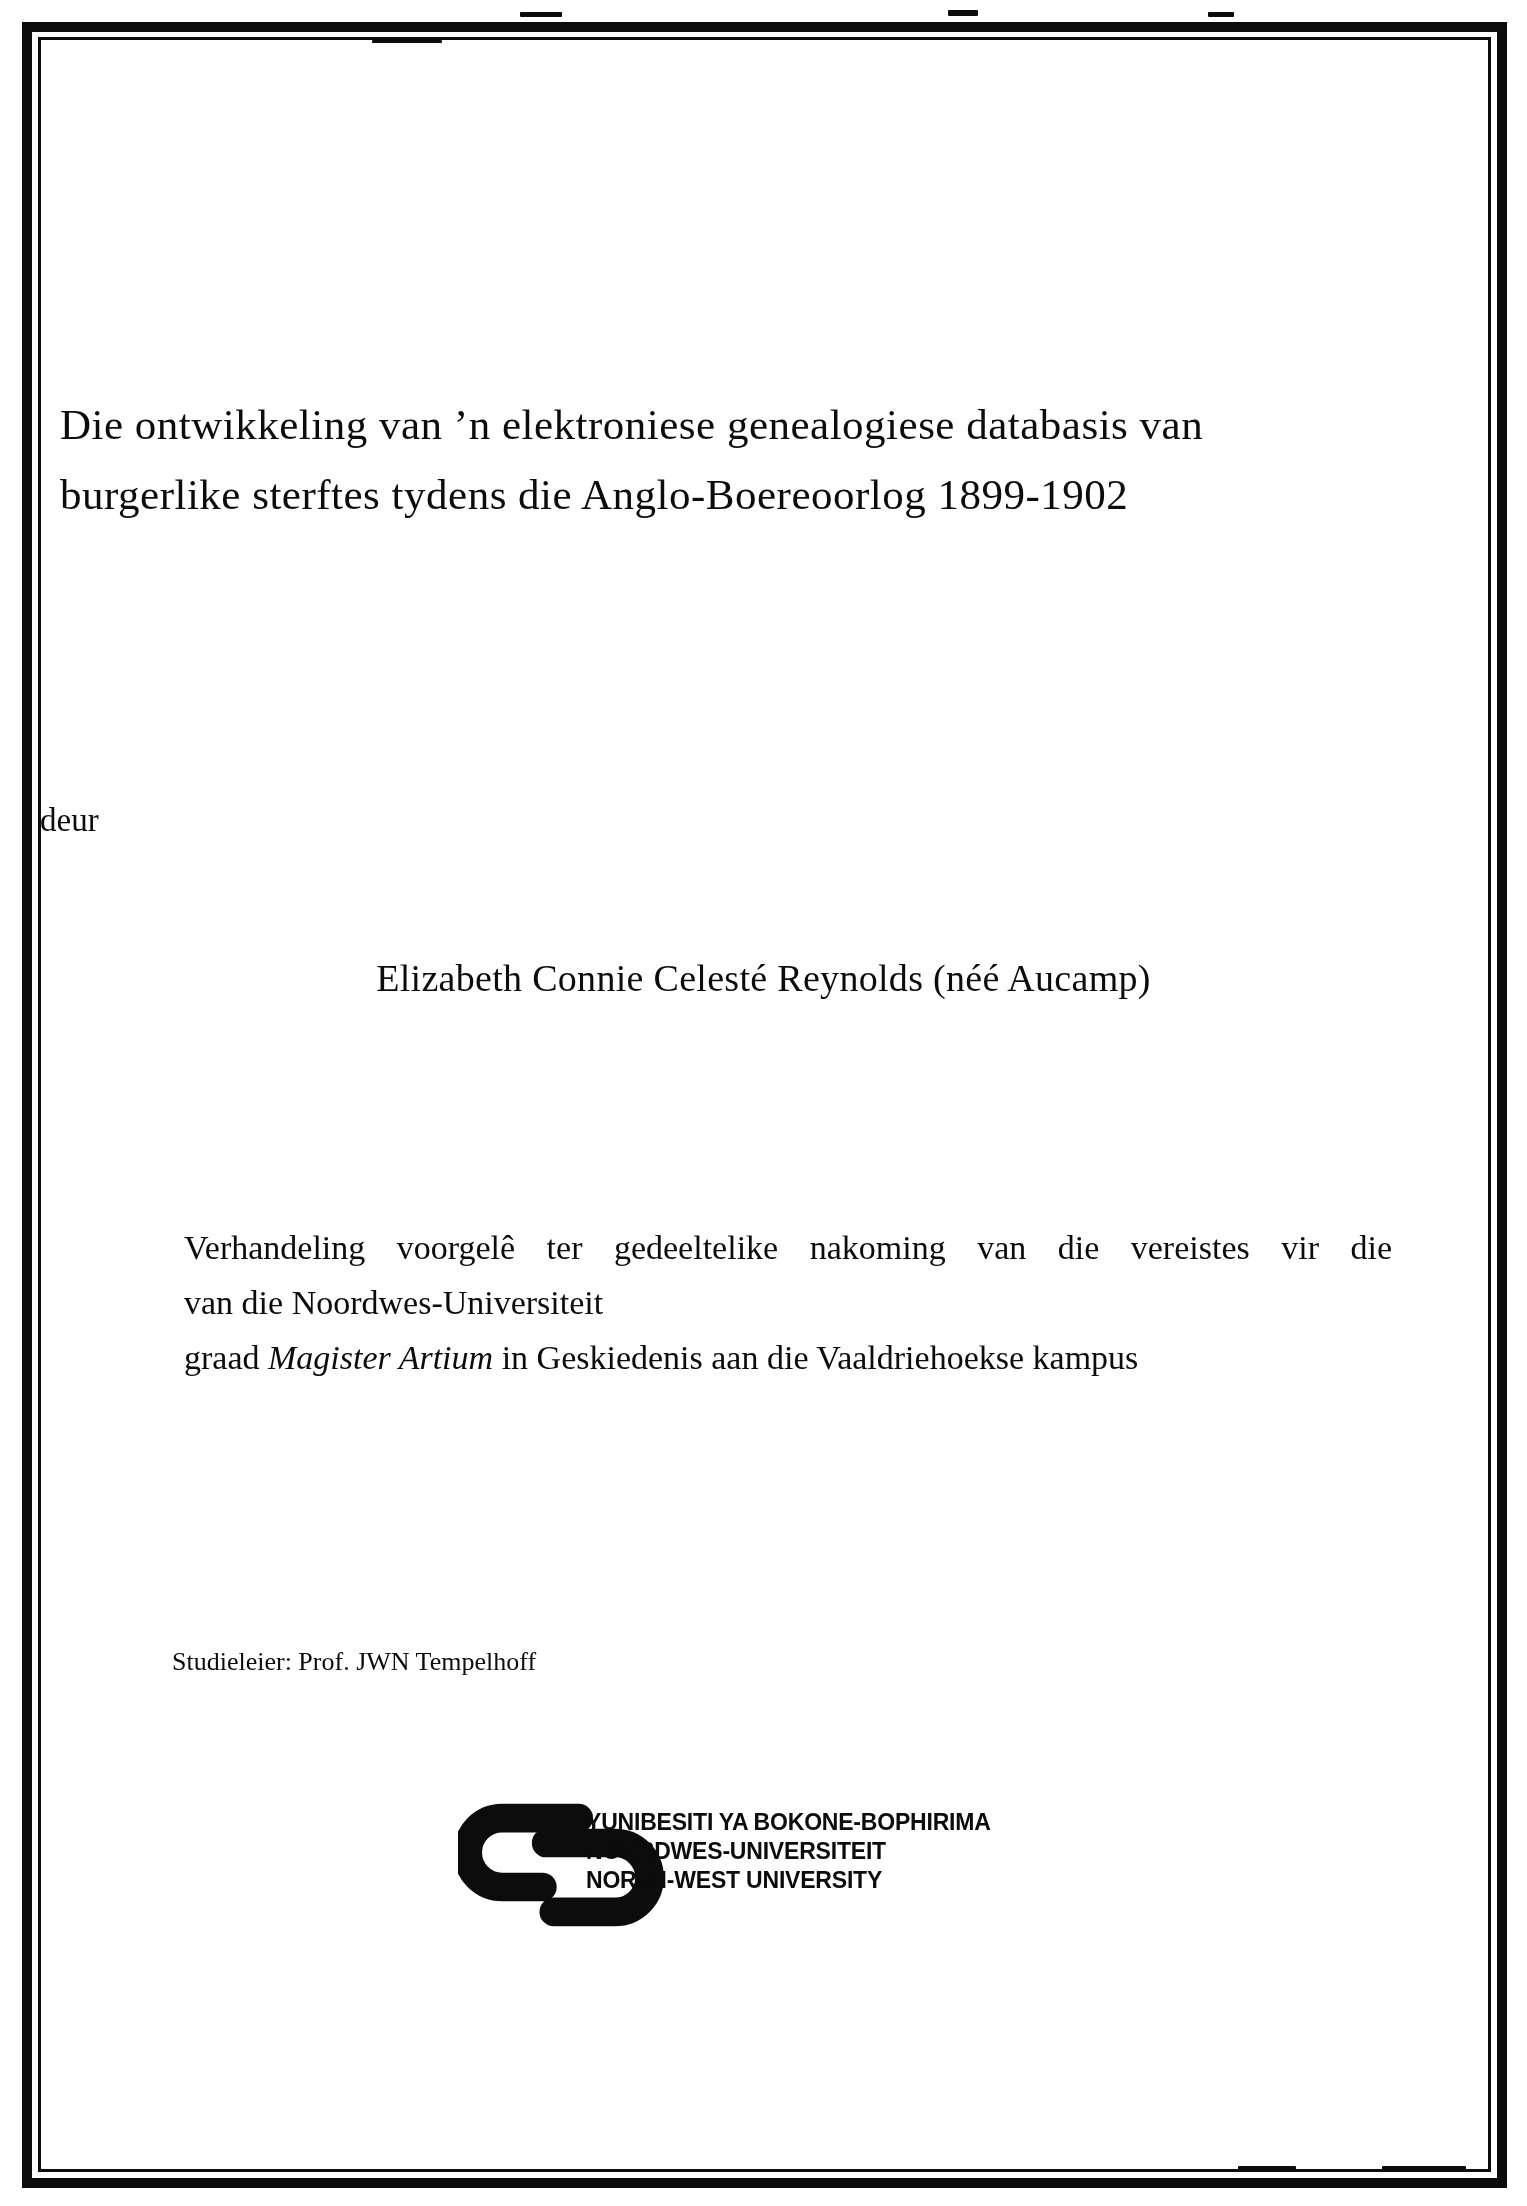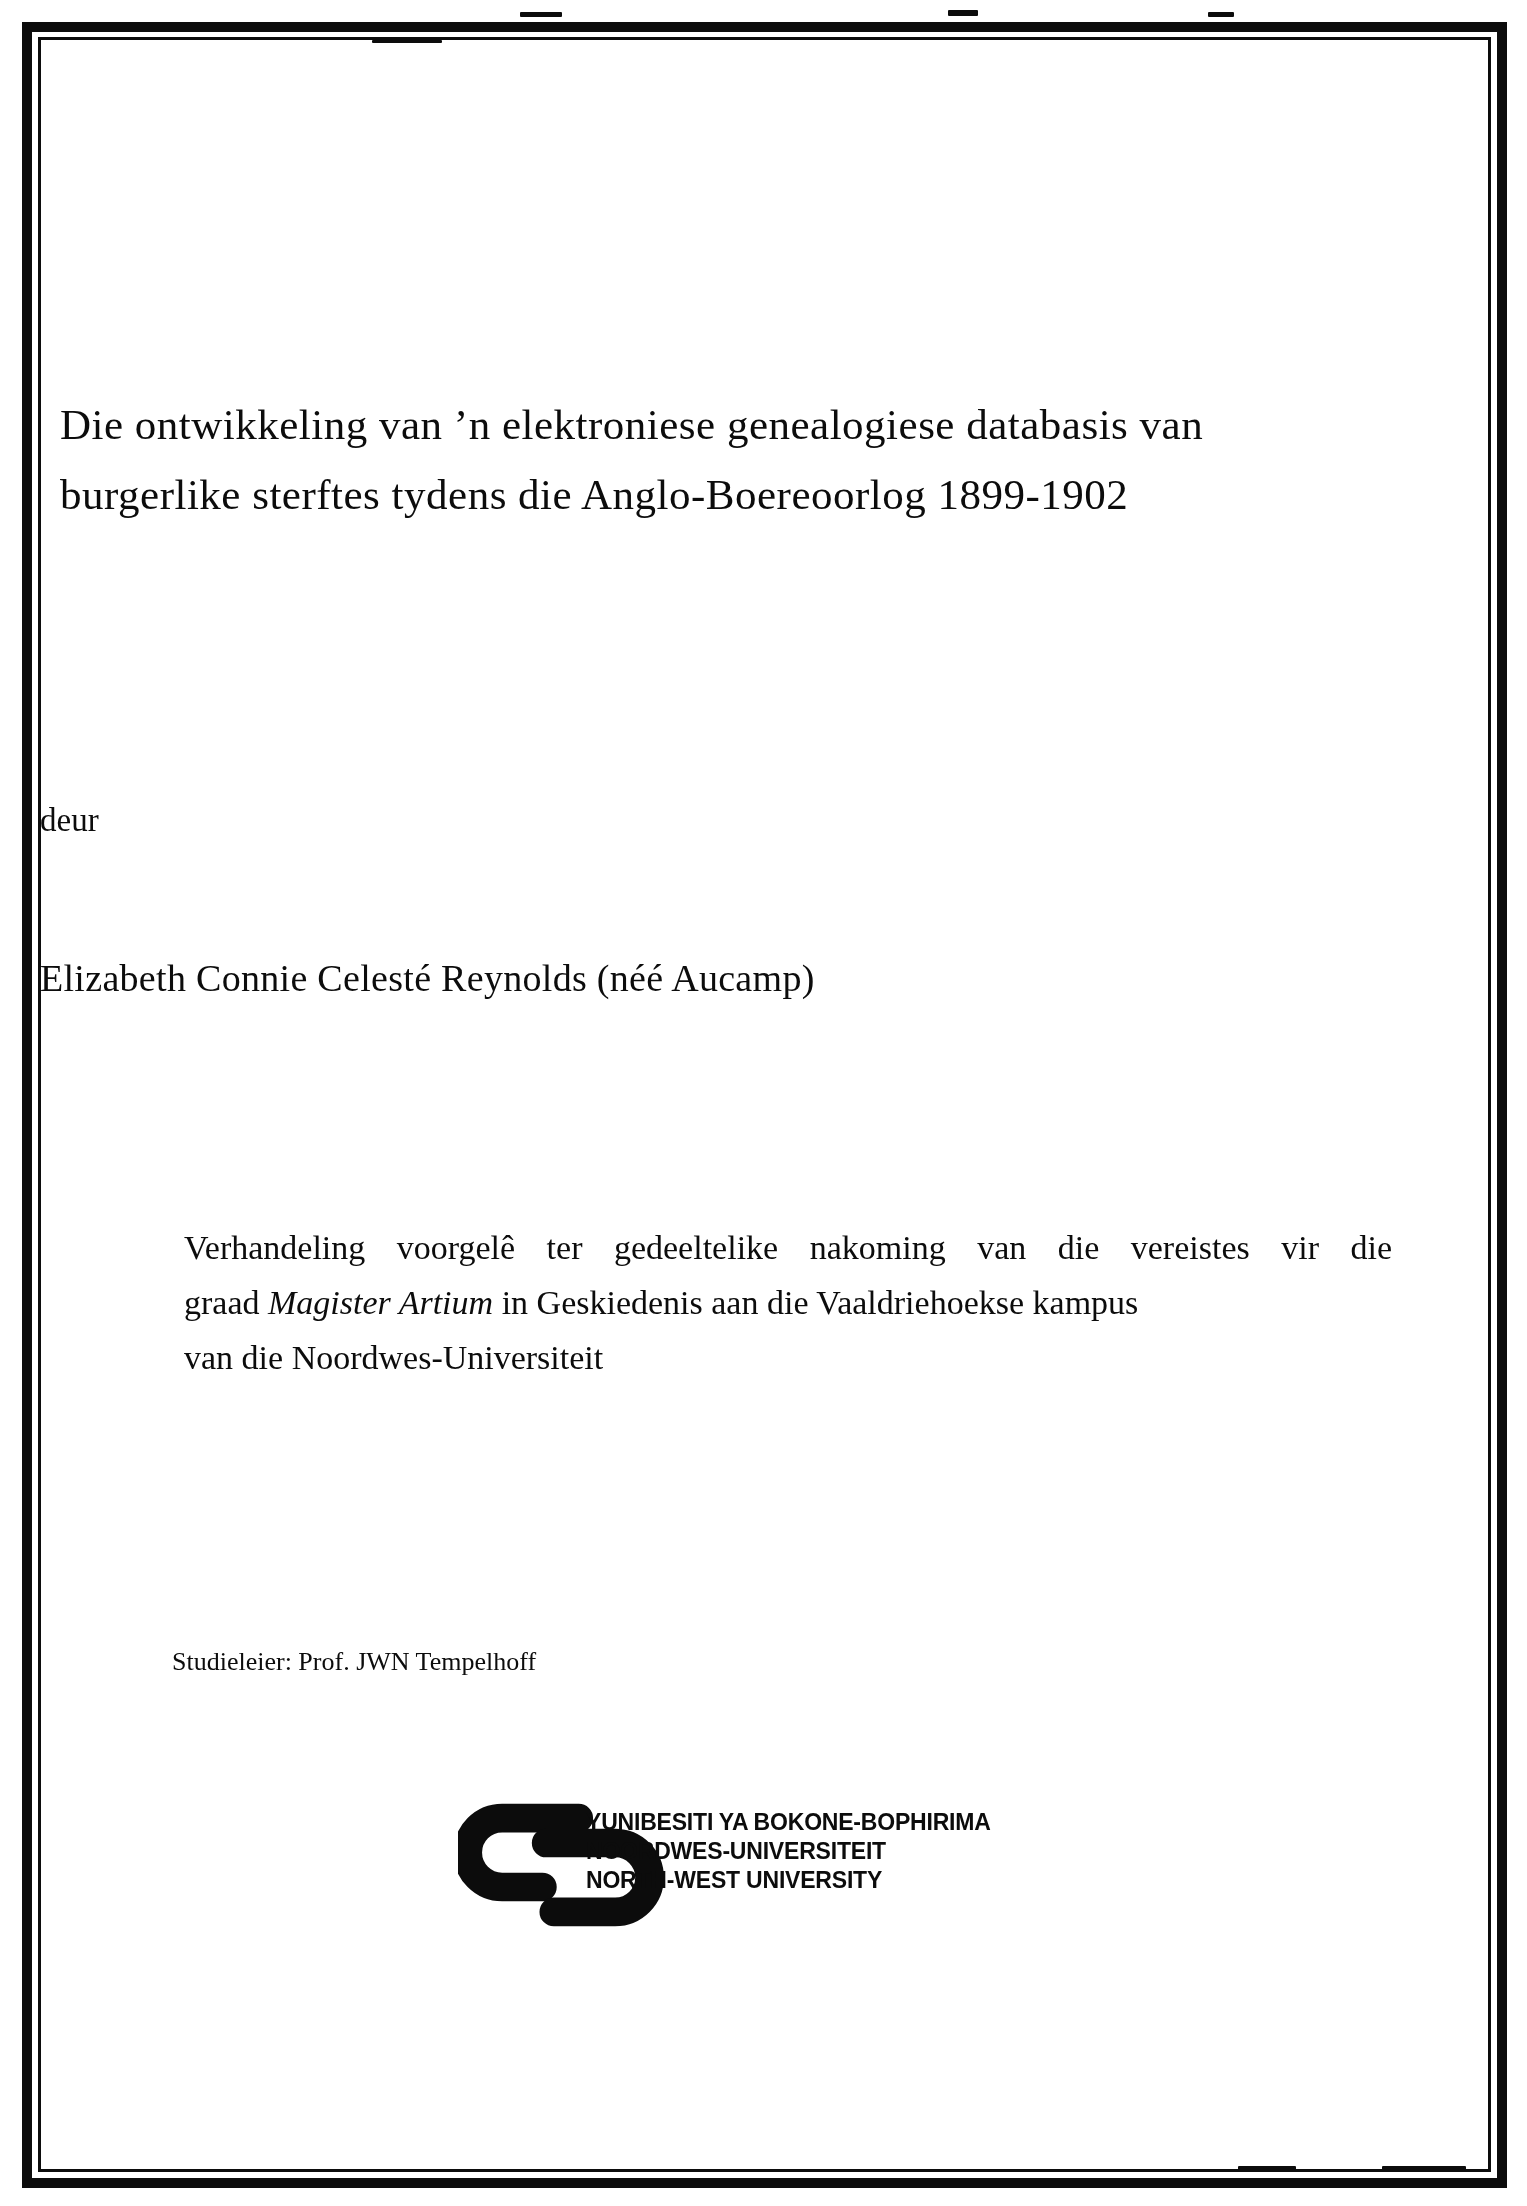--- a/index.html
+++ b/index.html
@@ -51,20 +51,21 @@
 
   .byline{
     position:absolute;
     left:40px;right:40px;top:802px;
     text-align:left;
     font-size:33px;
   }
   .author{
     position:absolute;
     left:40px;right:40px;top:956px;
+    text-align:center;
     font-size:38px;
     letter-spacing:.3px;
   }
   .statement{
     position:absolute;
     left:184px;top:1220px;width:1208px;
     font-size:34px;
     line-height:55px;
   }
   .statement .justify{
@@ -120,22 +121,22 @@
     <span class="tline">Die ontwikkeling van ’n elektroniese genealogiese databasis van</span>
     <span class="tline">burgerlike sterftes tydens die Anglo-Boereoorlog 1899-1902</span>
   </h1>
 
   <div class="byline">deur</div>
 
   <div class="author">Elizabeth Connie Celesté Reynolds (néé Aucamp)</div>
 
   <div class="statement">
     <div class="justify">Verhandeling voorgelê ter gedeeltelike nakoming van die vereistes vir die</div>
+    <div>van die Noordwes-Universiteit</div>
     <div><span>graad </span><span class="italic">Magister Artium</span><span> in Geskiedenis aan die Vaaldriehoekse kampus</span></div>
-    <div>van die Noordwes-Universiteit</div>
   </div>
 
   <div class="supervisor">
     <div>Studieleier: Prof. JWN Tempelhoff</div>
   </div>
 
   <div class="logo">
     <svg viewBox="0 0 216 140" xmlns="http://www.w3.org/2000/svg" aria-hidden="true">
 
       <path d="M 126 21 H 46 A 36 36 0 0 0 46 93 H 88" fill="none" stroke="#0c0c0c" stroke-width="30" stroke-linecap="round"></path>

